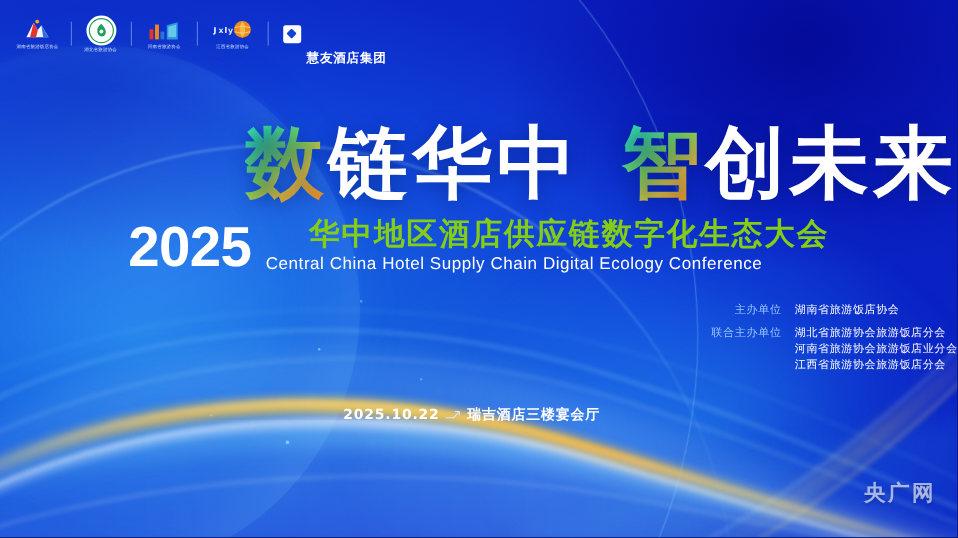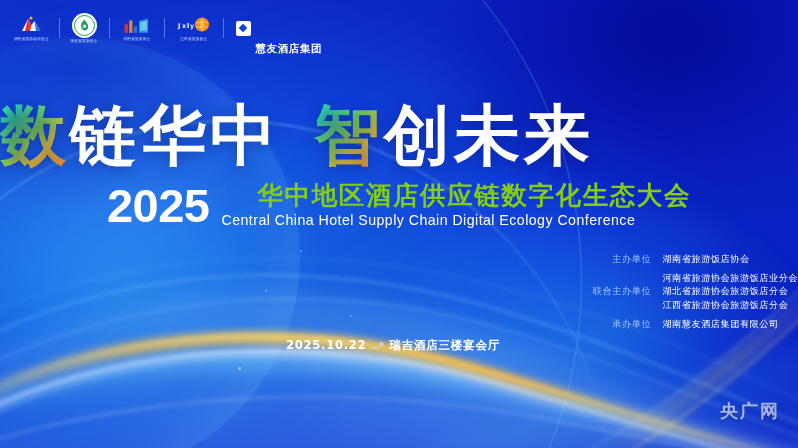--- a/index.html
+++ b/index.html
@@ -118,21 +118,21 @@
     content:"";position:absolute;left:3.2px;top:3.2px;width:8.6px;height:8.6px;
     background:#1342d8;border-radius:1.5px;
     clip-path:polygon(50% 0,100% 50%,50% 100%,0 50%);
   }
   .logo5 .txt{
     color:#ffffff;font-size:10.5px;font-weight:700;letter-spacing:.6px;white-space:nowrap;margin-top:41px;
   }
   
   .title-main{
     position:absolute;left:0;right:0;top:103px;
-    text-align:left;
+    text-align:right;
     font-weight:900;
     font-size:66px;
     line-height:1;
     letter-spacing:4px;
     white-space:nowrap;
     font-family:"DejaVu Sans","Liberation Sans",sans-serif;
     text-shadow:0 2px 14px rgba(0,20,90,.40);
   }
   .title-main .plain{color:#ffffff;}
   .title-main .grad{
@@ -389,41 +389,37 @@
         <div class="org-label">主办单位</div>
         <div class="org-value">湖南省旅游饭店协会</div>
       </div>
 
       <div class="org-line">
         <div class="org-label org-spacer"></div>
         <div class="org-value org-spacer"></div>
       </div>
 
       <div class="org-line">
+        <div class="org-label">联合主办单位</div>
+        <div class="org-value">湖北省旅游协会旅游饭店分会</div>
+      </div>
+      <div class="org-line">
         <div class="org-label"></div>
         <div class="org-value">河南省旅游协会旅游饭店业分会</div>
       </div>
       <div class="org-line">
-        <div class="org-label">联合主办单位</div>
-        <div class="org-value">湖北省旅游协会旅游饭店分会</div>
-      </div>
-      <div class="org-line">
         <div class="org-label"></div>
         <div class="org-value">江西省旅游协会旅游饭店分会</div>
       </div>
 
       <div class="org-line">
         <div class="org-label org-spacer"></div>
         <div class="org-value org-spacer"></div>
       </div>
 
-      <div class="org-line">
-        <div class="org-label">承办单位</div>
-        <div class="org-value">湖南慧友酒店集团有限公司</div>
-      </div>
 
     </div>
   </div>
 
   <div class="datevenue">
     <span>2025.10.22</span><span class="dv-icon"><svg viewBox="0 0 20 12" width="13" height="9">
             <path d="M1 10 L11 10 L17 3" stroke="#dbe9ff" stroke-width="1.4" fill="none" stroke-linecap="round"></path>
             <path d="M13 2 L18 2 L18 6" stroke="#dbe9ff" stroke-width="1.4" fill="none" stroke-linecap="round"></path>
           </svg></span><span>瑞吉酒店三楼宴会厅</span>
   </div>

